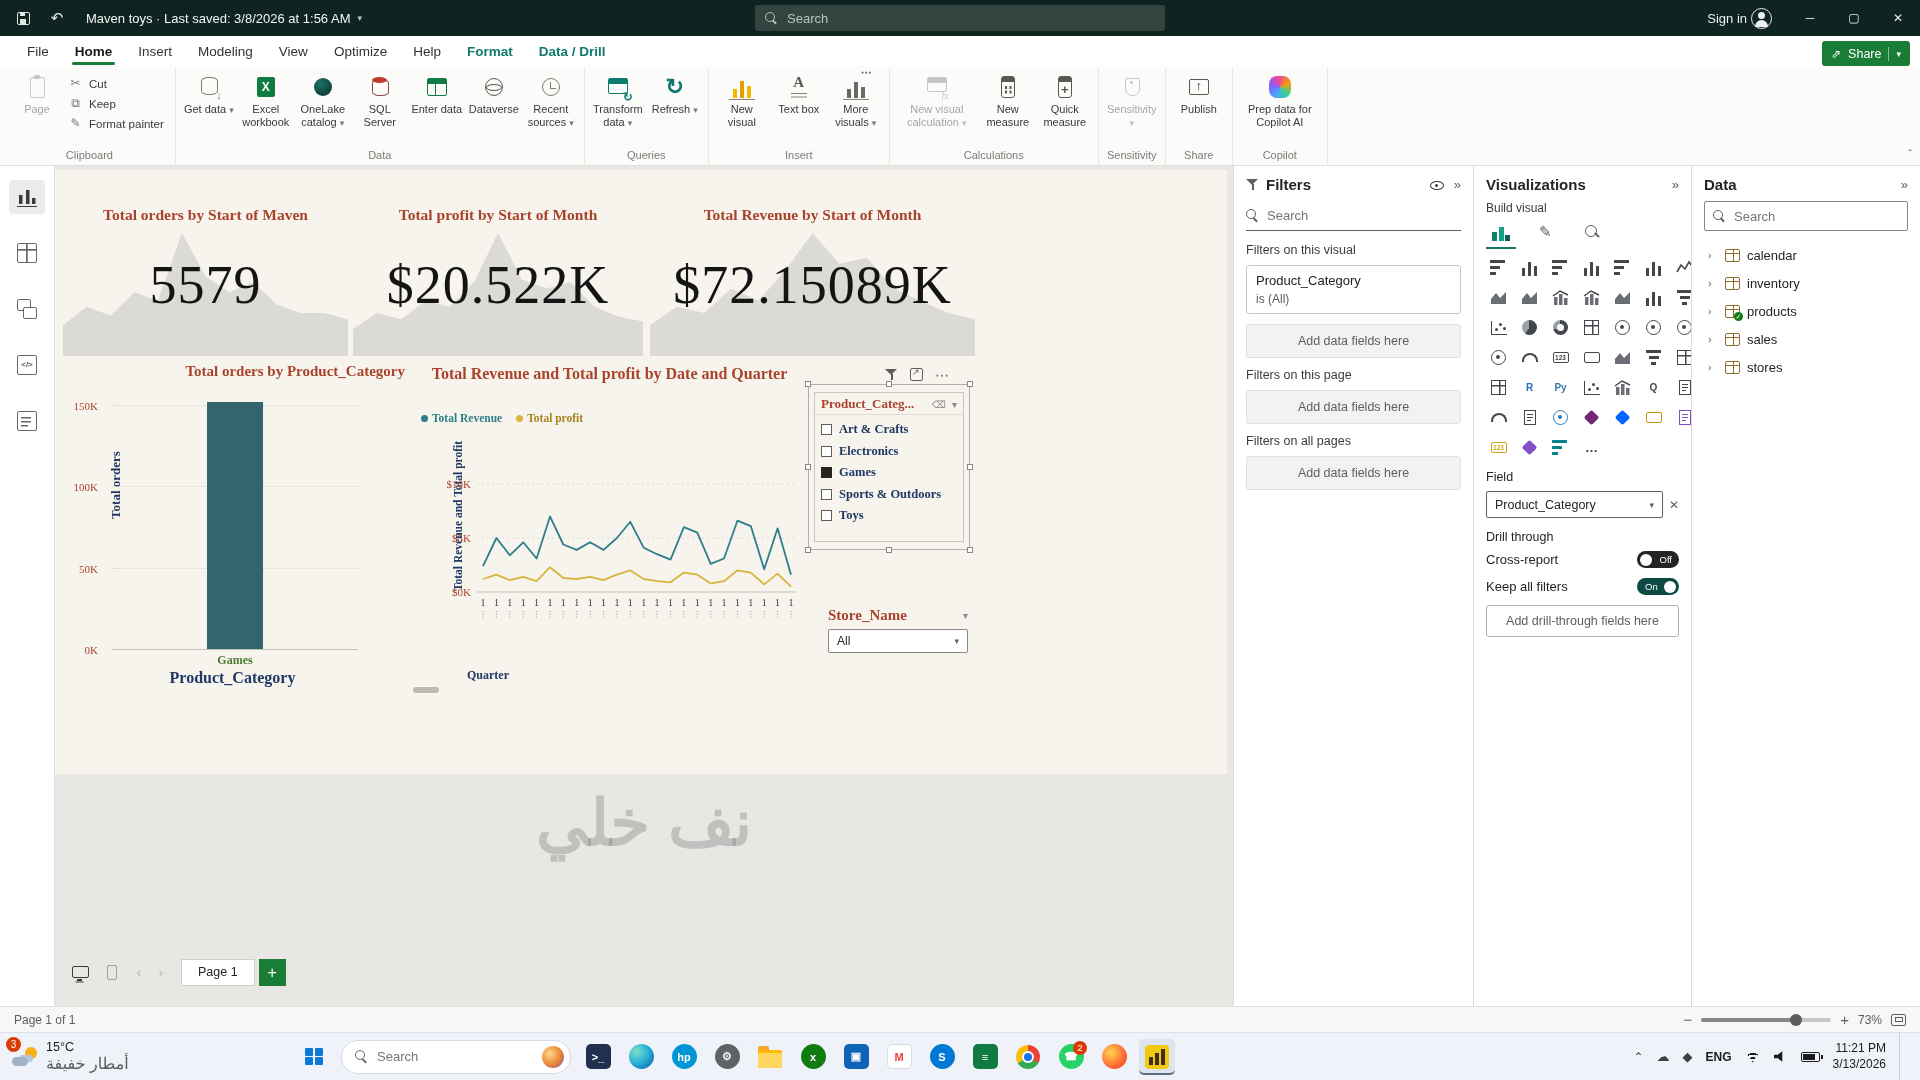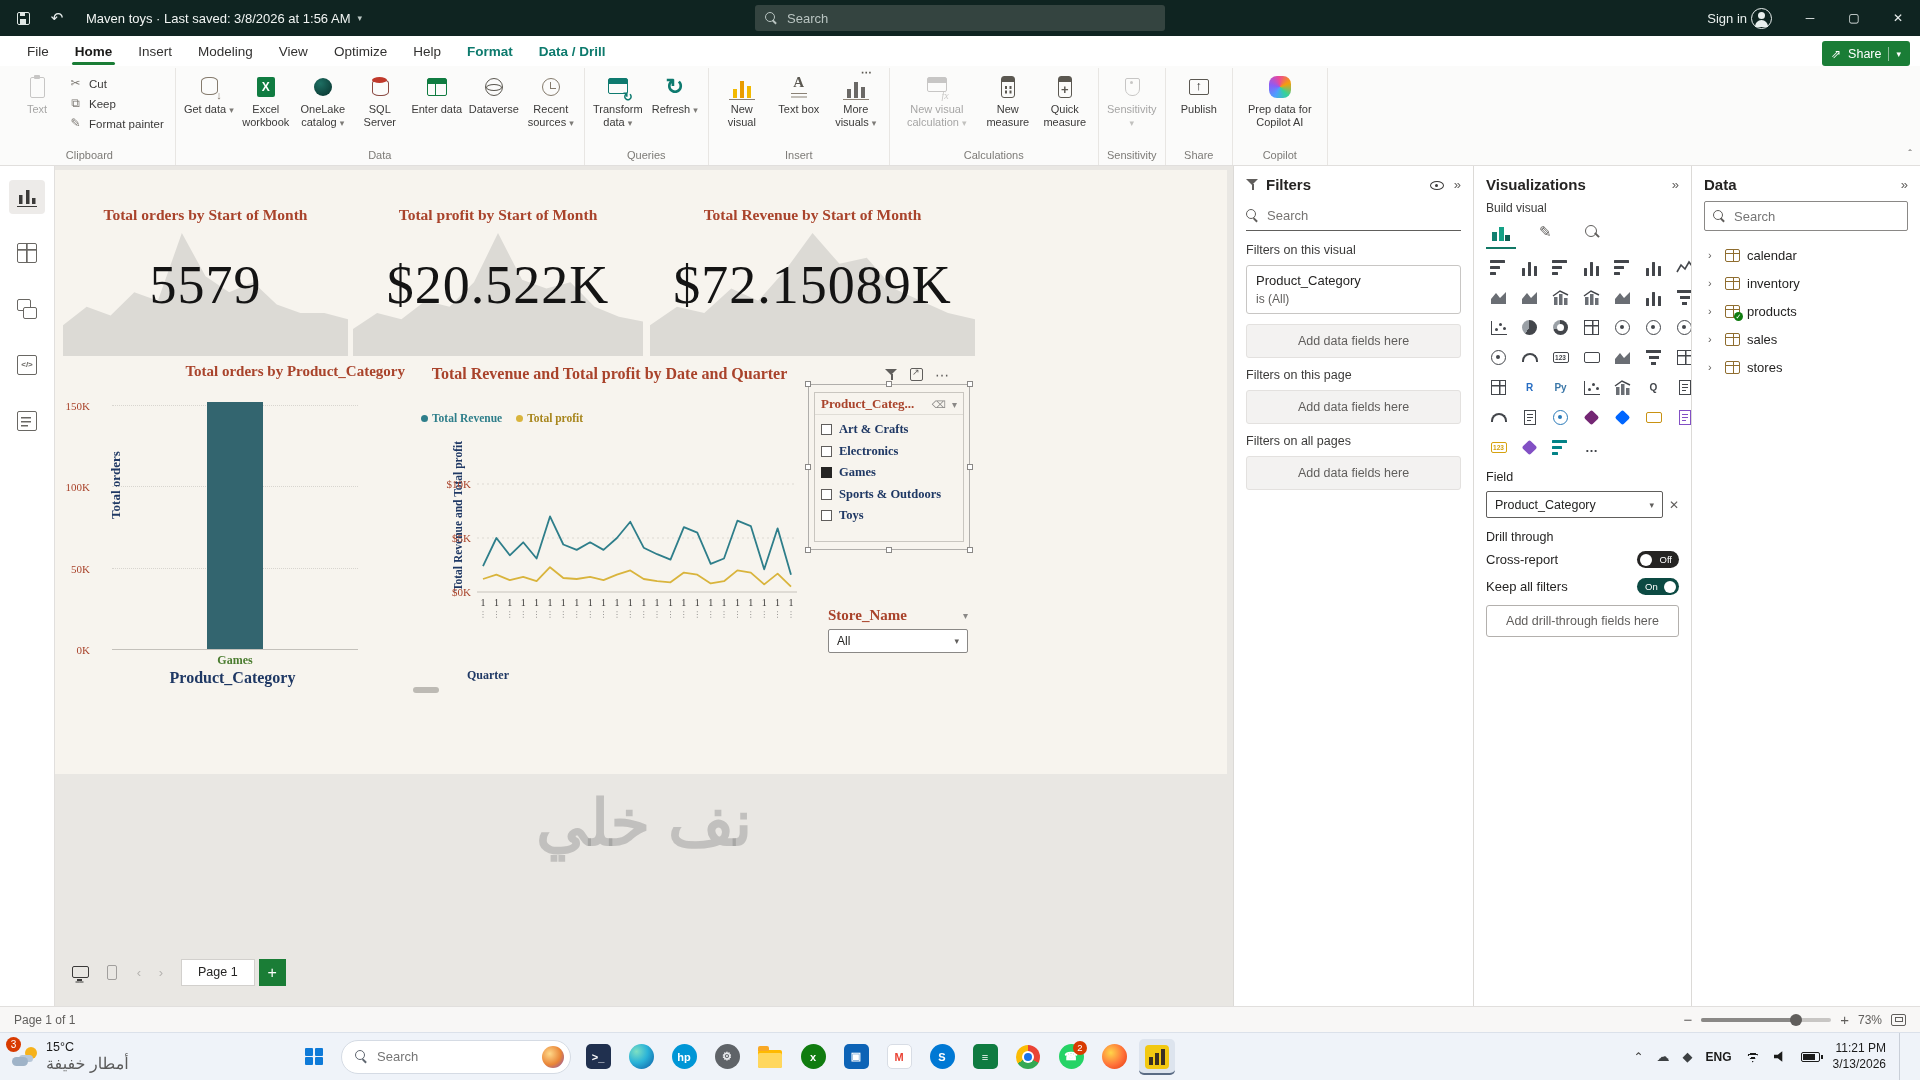--- a/index.html
+++ b/index.html
@@ -117,21 +117,21 @@
   .kpi .kt{position:absolute;top:18px;left:0;right:0;text-align:center;font-size:15.5px}
   .kpi svg{position:absolute;left:0;right:0;bottom:4px}
   .kpi .kv{position:absolute;left:0;right:0;top:66px;text-align:center;font-family:"Liberation Serif",serif;color:#141414;font-size:54px;font-weight:500;letter-spacing:1px}
 
   .viz-bar{position:absolute;left:5px;top:187px;width:345px;height:335px}
   .viz-bar .bt{position:absolute;top:6px;left:0;right:0;text-align:right;font-size:15px}
   .bar-ylab{position:absolute;left:-4px;top:120px;transform:rotate(-90deg);transform-origin:center;font-size:13px;font-weight:bold;color:#1f3864;font-family:"Liberation Serif",serif;width:120px;text-align:center}
   .bar-plot{position:absolute;left:52px;top:40px;width:246px;height:252px}
   .bgl{position:absolute;left:0;right:0;height:0;border-top:1px dotted #d8d5cf}
   .bgl.base{border-top:1px solid #c4c1bb}
-  .bytick{position:absolute;right:100%;margin-right:22px;font-size:11px;color:#a9432b;font-family:"Liberation Serif",serif;white-space:nowrap;transform:translateY(-6px)}
+  .bytick{position:absolute;right:100%;margin-right:14px;font-size:11px;color:#a9432b;font-family:"Liberation Serif",serif;white-space:nowrap;transform:translateY(-6px)}
   .bar-rect{position:absolute;bottom:0}
   .bar-cat{position:absolute;top:296px;font-size:12px;font-weight:bold;color:#4a7c2f;font-family:"Liberation Serif",serif;text-align:center}
   .bar-xlab{position:absolute;top:312px;left:0;right:0;text-align:center;font-size:16px;font-weight:bold;color:#1f3864;font-family:"Liberation Serif",serif}
 
   .viz-line{position:absolute;left:352px;top:190px;width:405px;height:335px}
   .viz-line .lt{position:absolute;top:4px;left:10px;right:10px;text-align:center;font-size:16px;line-height:1.3}
   .legend{position:absolute;top:52px;left:14px;display:flex;gap:14px;font-size:11.5px;font-family:"Liberation Serif",serif;font-weight:bold}
   .legend .li{display:flex;align-items:center;gap:4px}
   .legend .dot{width:7px;height:7px;border-radius:50%}
   .line-ylab{position:absolute;left:-34px;top:150px;transform:rotate(-90deg);font-size:11.5px;font-weight:bold;color:#1f3864;font-family:"Liberation Serif",serif;width:170px;text-align:center}
@@ -345,21 +345,21 @@
     <span>Share</span>
     <span class="sdiv"></span>
     <span class="schev">▾</span>
   </button>
 
   <div class="ribbon" id="ribbon-groups">
       <div class="rgroup">
         <div class="gbody">
           <div class="rbtn-lg dis">
             <span class="ric ric-paste"></span>
-            <span>Text</span>
+            <span>Page</span>
           </div>
           <div class="smallcol">
             <div class="rbtn-sm">
               <span class="sic sic-cut"></span>
               <span>Cut</span>
             </div>
             <div class="rbtn-sm">
               <span class="sic sic-copy"></span>
               <span>Keep</span>
             </div>
@@ -499,21 +499,21 @@
       </div>
   </aside>
 
   <main class="canvas">
     <div class="page">
 
       <section class="kpi" style="left:8px;width:285px;top:18px">
         <svg id="spark0" width="285" height="128" viewBox="0 0 100 100" preserveAspectRatio="none">
             <polygon points="0,100 0.0,76.0 8.3,61.6 16.7,68.3 25.0,50.1 33.3,56.8 41.7,4.0 50.0,37.6 58.3,50.1 66.7,42.4 75.0,59.7 83.3,66.4 91.7,66.4 100.0,71.2 100,100" fill="#dcdad5"></polygon>
           </svg>
-        <div class="kt viz-title">Total orders by Start of Month</div>
+        <div class="kt viz-title">Total orders by Start of Maven</div>
         <div class="kv">5579</div>
       </section>
       <section class="kpi" style="left:298px;width:290px;top:18px">
         <svg id="spark1" width="290" height="128" viewBox="0 0 100 100" preserveAspectRatio="none">
             <polygon points="0,100 0.0,78.9 8.3,66.4 16.7,71.2 25.0,56.8 33.3,61.6 41.7,42.4 50.0,4.0 58.3,40.5 66.7,47.2 75.0,42.4 83.3,61.6 91.7,69.3 100.0,73.1 100,100" fill="#dcdad5"></polygon>
           </svg>
         <div class="kt viz-title">Total profit by Start of Month</div>
         <div class="kv">$20.522K</div>
       </section>
       <section class="kpi" style="left:595px;width:325px;top:18px">

